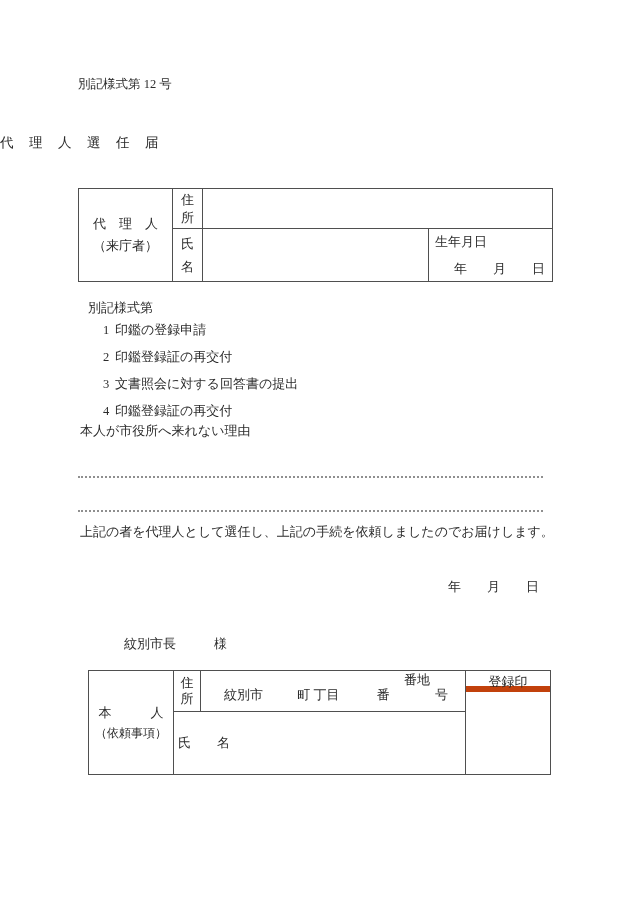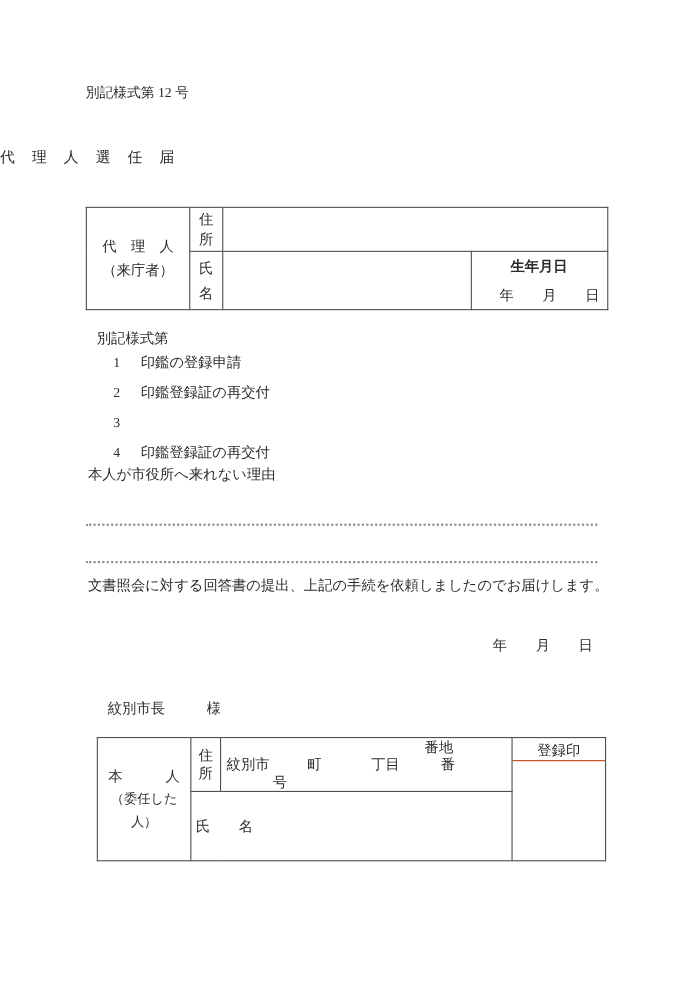--- a/index.html
+++ b/index.html
@@ -23,52 +23,52 @@
   table { border-collapse: collapse; table-layout: fixed; }
   td { border: 1px solid #4f4f4f; padding: 0; vertical-align: middle;
        font-size: 13px; }
 
   .agent-table { left: 78px; top: 188px; }
   .agent-table td.role { text-align: center; line-height: 22px; }
   td.vlabel { text-align: center; white-space: pre-line; }
   .agent-table td.v1 { line-height: 18px; }
   .agent-table td.v2 { line-height: 23px; }
   .birth-cell { vertical-align: top; padding: 4px 7px 3px 6px; }
-  .birth-cell .bd-label { text-align: center; font-weight: bold; }
+  .birth-cell .bd-label { text-align: left; }
   .birth-cell .bd-line  { text-align: right; margin-top: 9px; }
 
   
   .request-heading { left: 88px; top: 300px; }
   .request-item { left: 103px; display: flex; }
   .request-item .num { width: 12px; font-size: 12.5px; }
-  .request-item .txt { margin-left: 13px; }
+  .request-item .txt { }
   .reason-label { left: 80px; top: 424px; font-family: Liberation Mono, monospace; }
 
   .dotted-line { left: 78px; width: 465px; height: 8px;
                  border-bottom: 2px dotted #8f8f8f; }
 
   .statement { left: 80px; top: 524px; }
   .date-line { left: 448px; top: 579px; }
-  .addressee { left: 98px; top: 636px; display: flex; align-items: center; }
+  .addressee { left: 124px; top: 636px; display: flex; align-items: center; }
   .addressee .honorific { margin-left: 38px; }
 
   .principal-table { left: 88px; top: 670px; }
   .principal-table td.role { text-align: center; line-height: 21px; }
   .principal-table td.role .l2 { font-size: 12px; }
-  .addr-val { vertical-align: top; padding: 1px 0 0 5px; line-height: 15px; }
+  .addr-val { vertical-align: top; padding: 1px 0 0 23px; line-height: 15px; }
   .addr-val .banchi { margin-left: 180px; }
   .addr-val .parts span { display: inline-block; font-family: Liberation Mono, monospace; }
   .addr-val .town  { margin-left: 31px; }
-  .addr-val .chome { margin-left: 42px; }
+  .addr-val .chome { }
   .addr-val .ban   { margin-left: 34px; }
   .addr-val .go    { margin-left: 42px; }
   .name-row { padding-left: 4px; }
   .stamp-cell { padding: 0; vertical-align: top; }
   .stamp-label { height: 21px; line-height: 21px; text-align: center;
-                 border-bottom: 1px solid #c2410c; }
+                 border-bottom: 6px solid #c2410c; }
   .stamp-space { height: 81px; }
 </style>
 </head>
 <body>
 
 <div class="abs form-number">別記様式第 12 号</div>
 
 <div class="abs form-title">代　理　人　選　任　届</div>
 
 <table class="abs agent-table">
@@ -105,52 +105,53 @@
 <div class="abs fs13 request-item" style="top:322px">
   <span class="num">1</span>
   <span class="txt">印鑑の登録申請</span>
 </div>
 <div class="abs fs13 request-item" style="top:349px">
   <span class="num">2</span>
   <span class="txt">印鑑登録証の再交付</span>
 </div>
 <div class="abs fs13 request-item" style="top:376px">
   <span class="num">3</span>
+  <span class="txt">文書照会に対する回答書の提出</span>
 </div>
 <div class="abs fs13 request-item" style="top:403px">
   <span class="num">4</span>
   <span class="txt">印鑑登録証の再交付</span>
 </div>
 
 <div class="abs fs13 reason-label">本人が市役所へ来れない理由</div>
 
 <div class="abs dotted-line" style="top:470px"></div>
 <div class="abs dotted-line" style="top:504px"></div>
 
-<div class="abs fs13 statement">文書照会に対する回答書の提出、上記の手続を依頼しましたのでお届けします。</div>
+<div class="abs fs13 statement">上記の者を代理人として選任し、上記の手続を依頼しましたのでお届けします。</div>
 
 <div class="abs fs13 date-line">年　　月　　日</div>
 
 <div class="abs fs13 addressee">
   <span>紋別市長</span>
   <span class="honorific">様</span>
 </div>
 
 <table class="abs principal-table">
   <colgroup>
       <col style="width:85px">
       <col style="width:27px">
       <col style="width:265px">
       <col style="width:85px">
     </colgroup>
   <tbody>
       <tr style="height:41px">
     <td class="role" rowspan="2">
       <div>本　　　人</div>
-      <div class="l2">（委任した人）</div>
+      <div class="l2">（依頼事項）</div>
     </td>
     <td class="vlabel" style="line-height:16px">住
 所</td>
     <td class="addr-val">
       <div><span class="banchi">番地</span></div>
       <div class="parts">
         <span class="city">紋別市</span>
         <span class="town">町</span>
         <span class="chome">丁目</span>
         <span class="ban">番</span>

